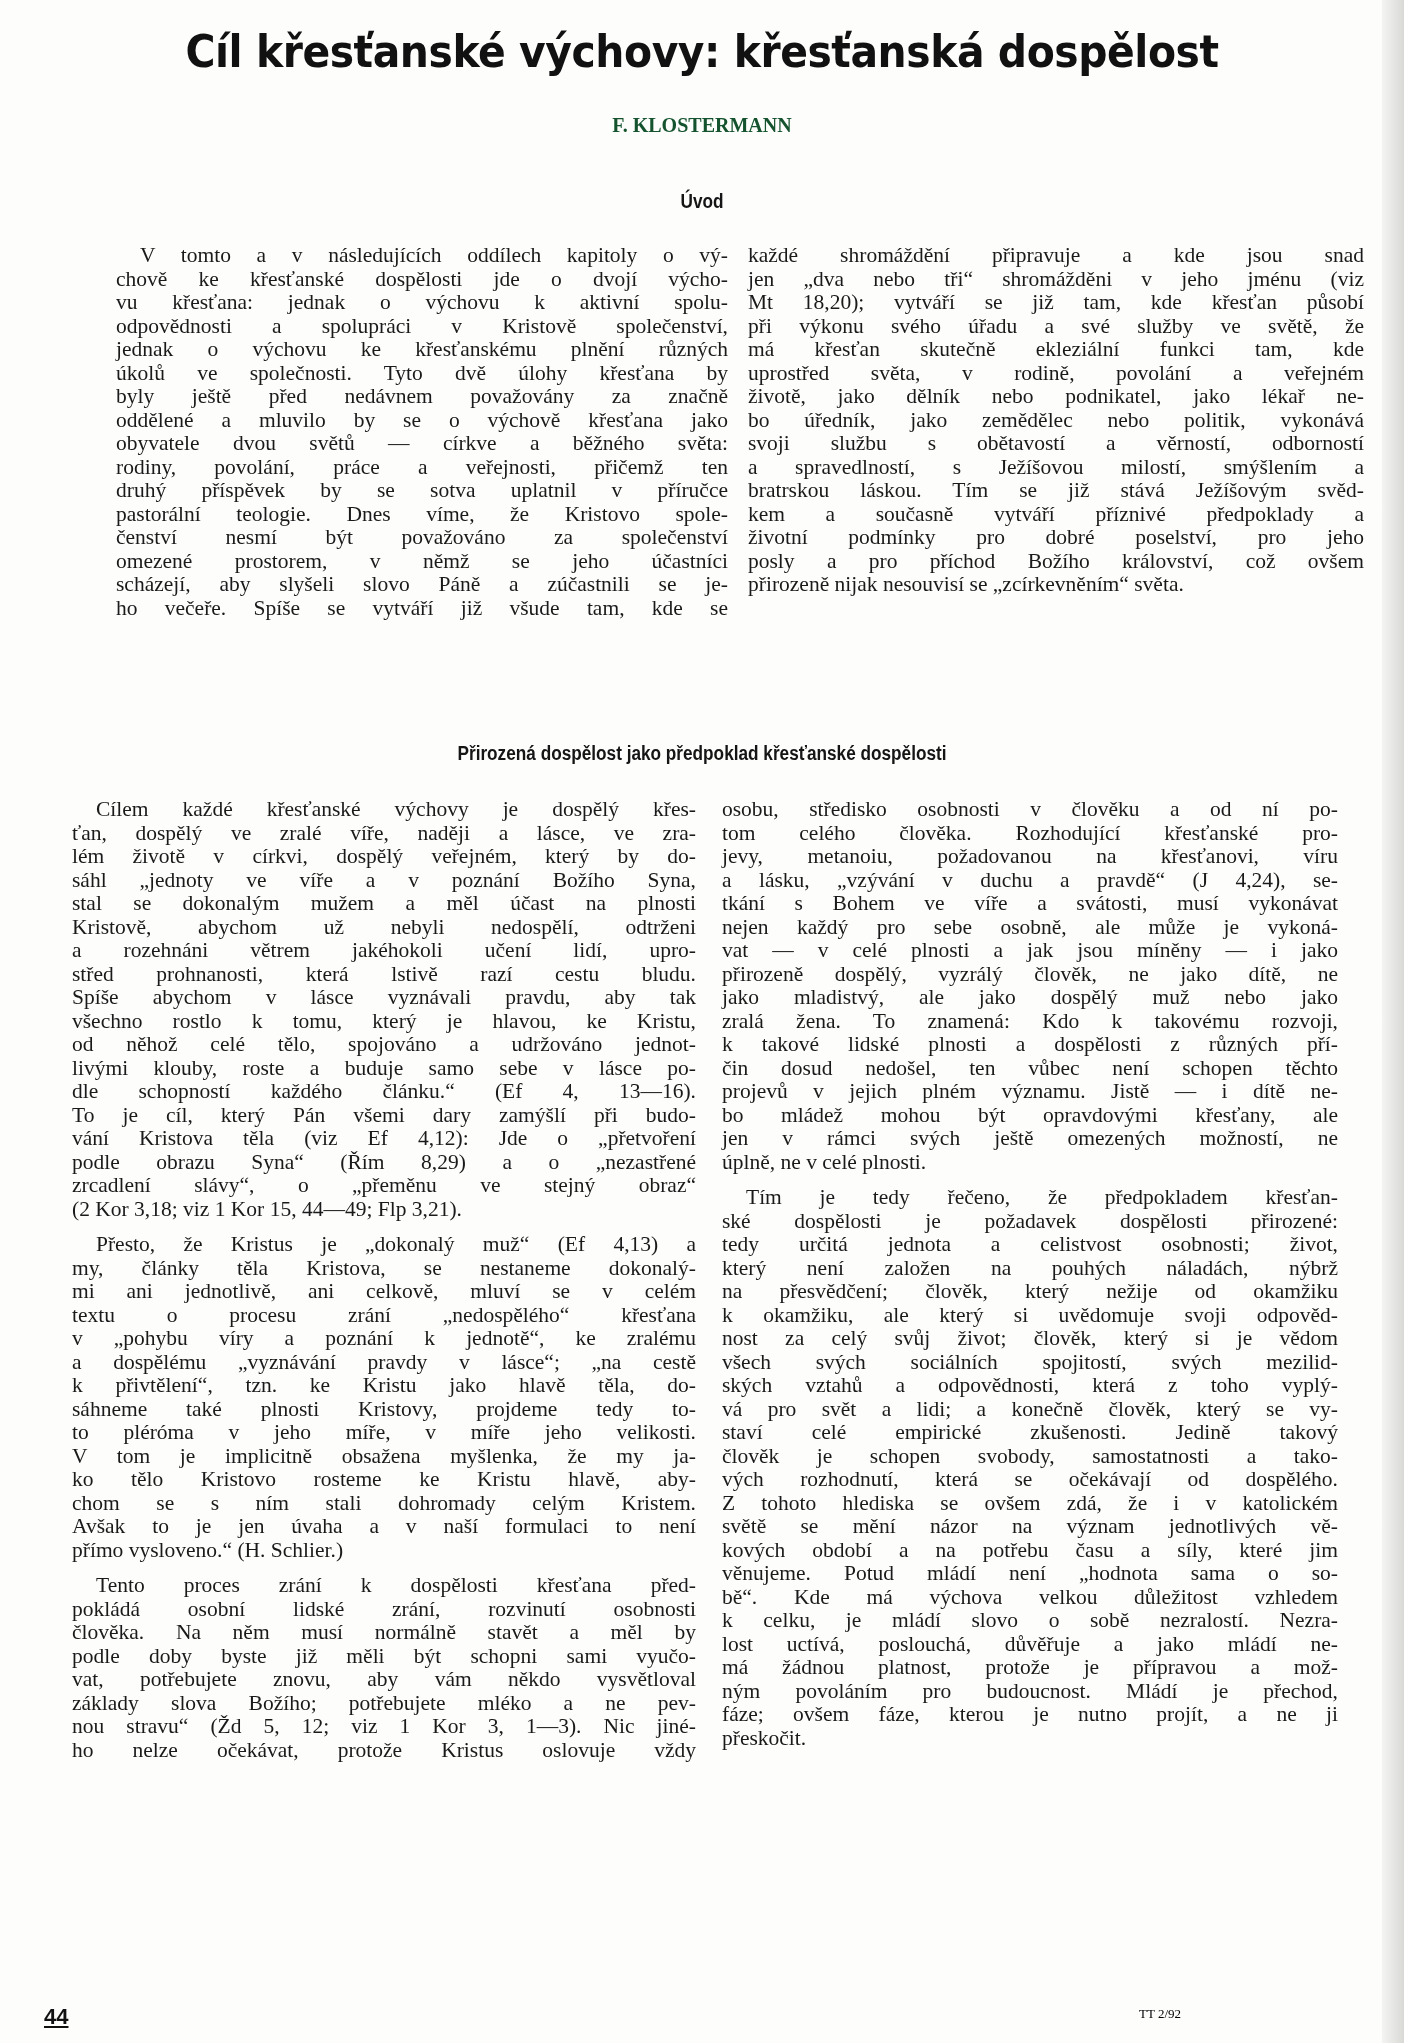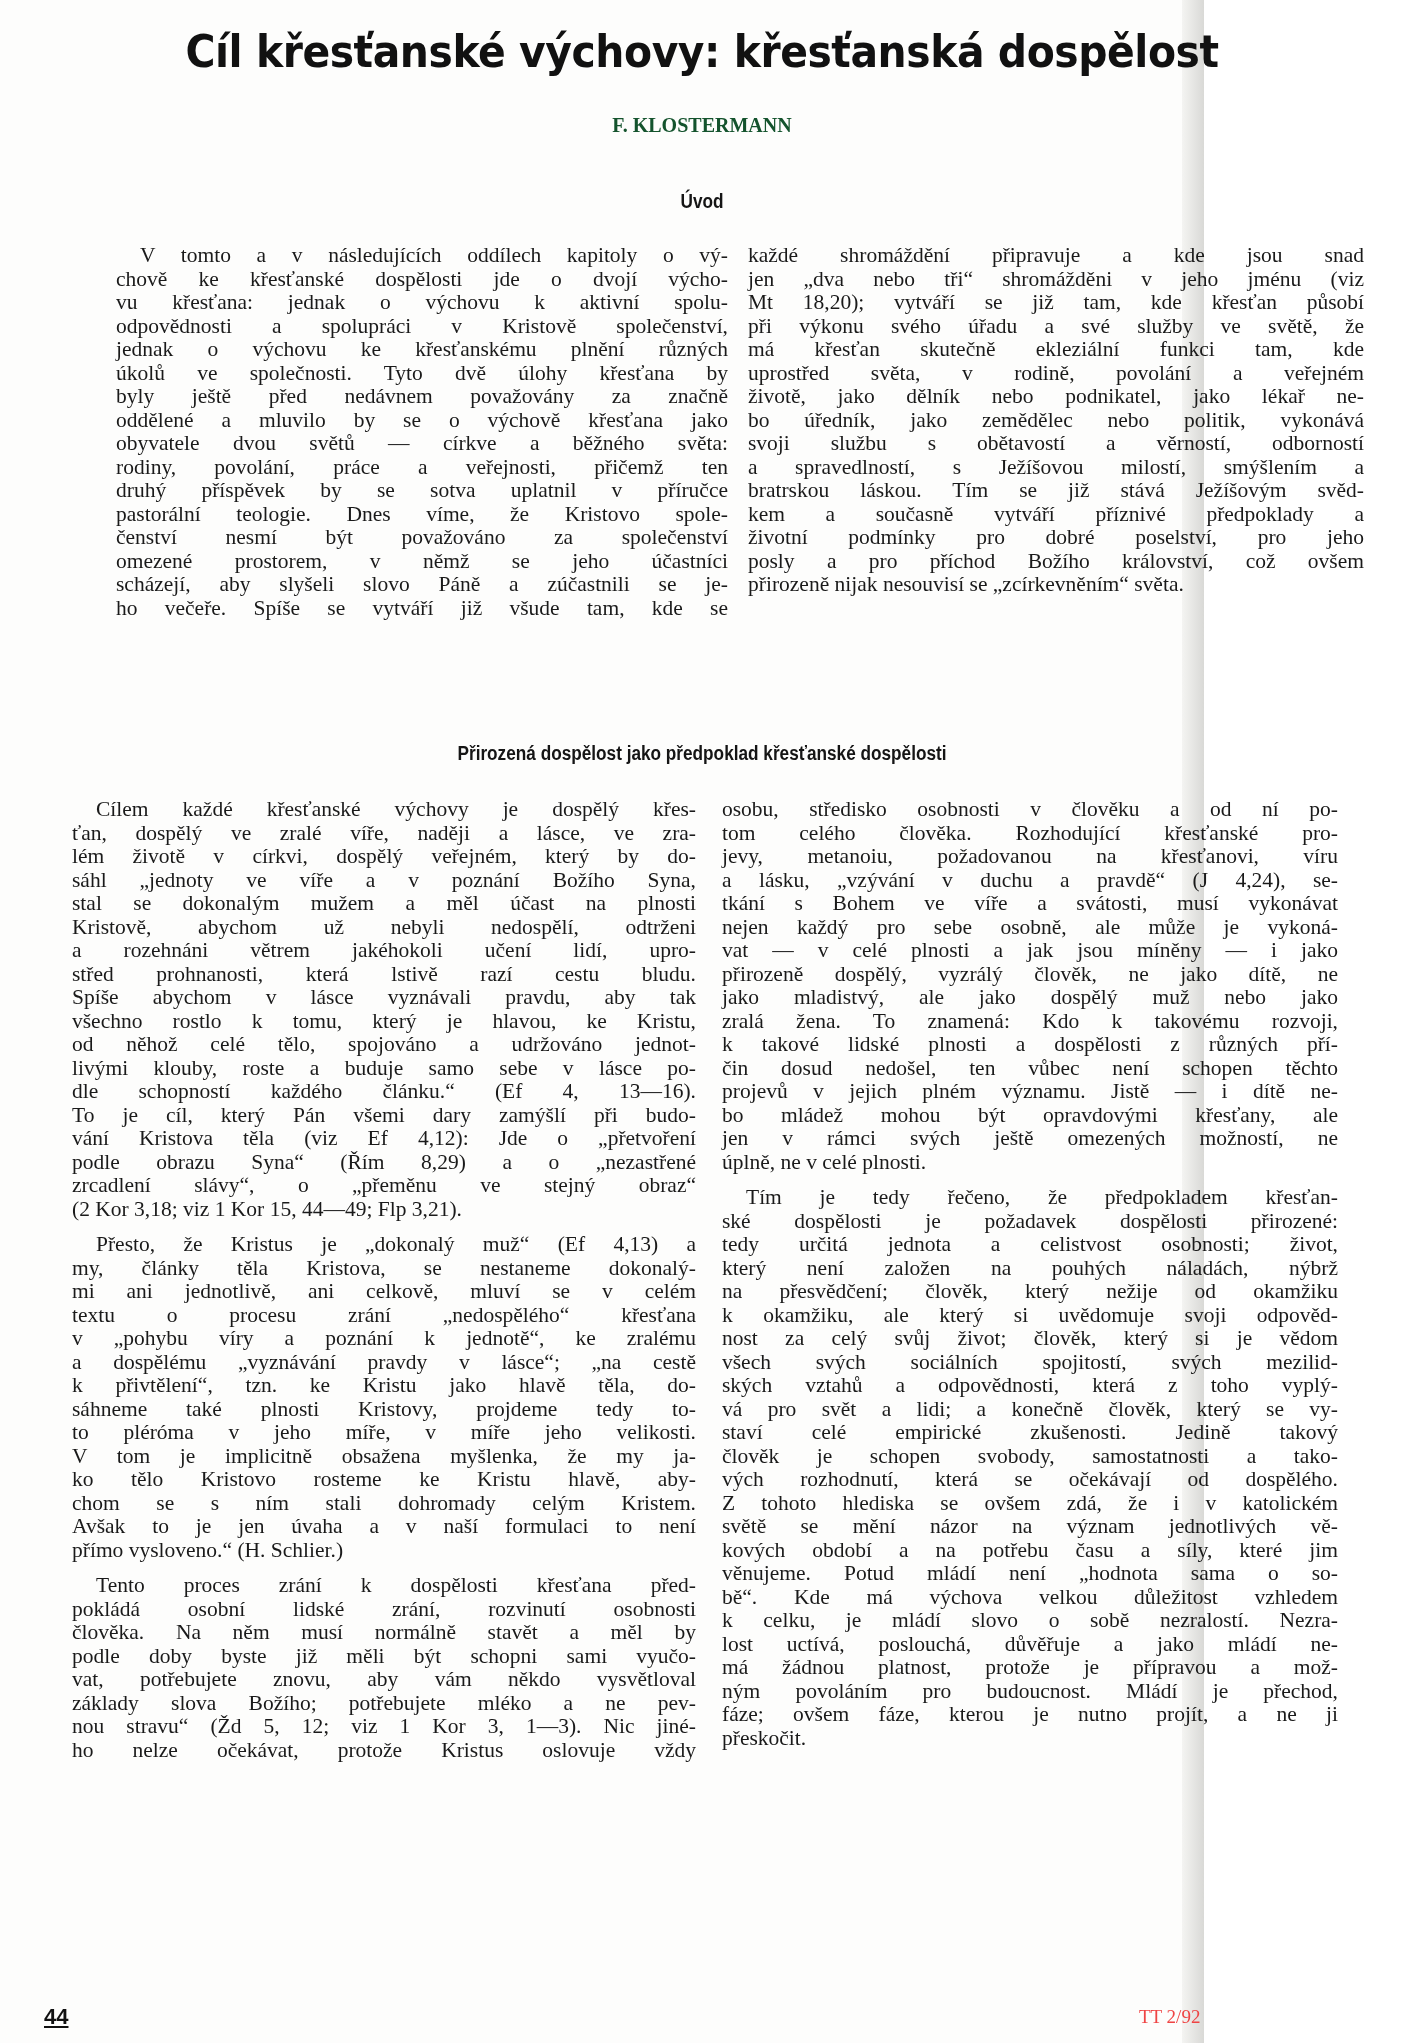--- a/index.html
+++ b/index.html
@@ -1,28 +1,28 @@
 <!DOCTYPE html>
 <html><head>
 <meta charset="utf-8">
 <style>
   html, body { margin: 0; padding: 0; background: #ffffff; }
   body { width: 1404px; height: 2043px; position: relative; overflow: hidden; color: #1a1a1a; font-family: "Liberation Serif", "DejaVu Serif", serif; }
-  .page { position: absolute; left: 0; top: 0; width: 1204px; height: 2043px; background: #fdfdfc; }
+  .page { position: absolute; left: 0; top: 0; width: 1404px; height: 2043px; background: #fdfdfc; }
   .edge { position: absolute; right: 0; top: 0; width: 22px; height: 2043px; background: linear-gradient(90deg, #f4f4f2, #d9d9d6); }
   .title { position: absolute; left: 0; width: 1404px; top: 26px; text-align: center; font-family: "DejaVu Sans", sans-serif; font-weight: bold; font-size: 44px; letter-spacing: -0.5px; color: #111; transform: scaleX(0.93); transform-origin: 50% 50%; }
   .author { position: absolute; left: 0; width: 1404px; top: 114px; text-align: center; font-family: "Liberation Serif", serif; font-weight: bold; font-size: 20px; color: #14532d; }
   .section-head { position: absolute; left: 0; width: 1404px; text-align: center; font-family: "Liberation Sans", sans-serif; font-weight: bold; font-size: 20px; color: #151515; transform: scaleX(0.86); }
   .col { position: absolute; font-size: 21.5px; line-height: 23.5px; }
   .line { display: block; text-align: justify; text-align-last: justify; white-space: nowrap; height: 23.5px; overflow: visible; }
   .line.last { text-align-last: left; }
   .line.indent { text-indent: 24px; }
   .para-gap { height: 12px; }
   .folio { position: absolute; left: 44px; top: 2004px; font-family: "Liberation Sans", sans-serif; font-weight: bold; font-size: 22px; color: #111; text-decoration: underline; }
-  .journal { position: absolute; left: 1139px; top: 2006px; font-family: "Liberation Serif", serif; font-size: 19px; color: #ef4444; }
+  .journal { position: absolute; left: 1139px; top: 2006px; font-family: "Liberation Serif", serif; font-size: 13px; color: #000000; }
 </style>
 </head>
 <body>
 
 <div class="page">
   <div class="edge"></div>
 
   <h1 class="title" style="margin:0;">Cíl křesťanské výchovy: křesťanská dospělost</h1>
   <div class="author">F. KLOSTERMANN</div>
 

